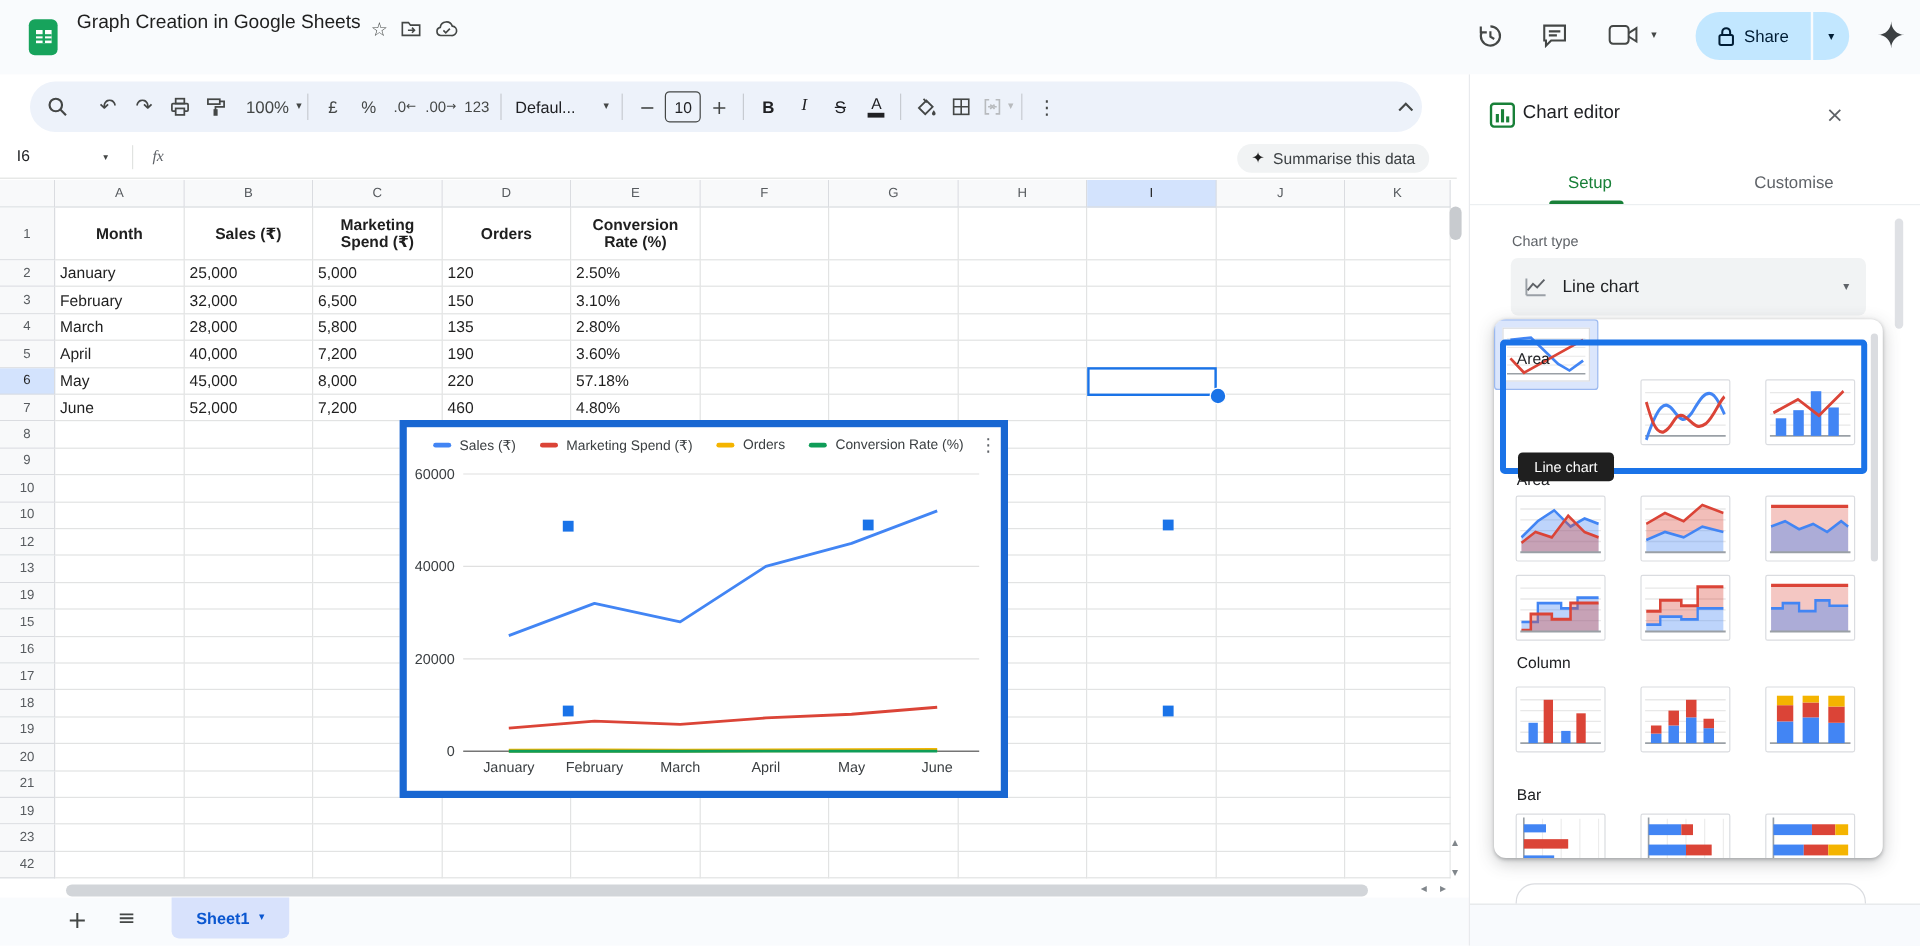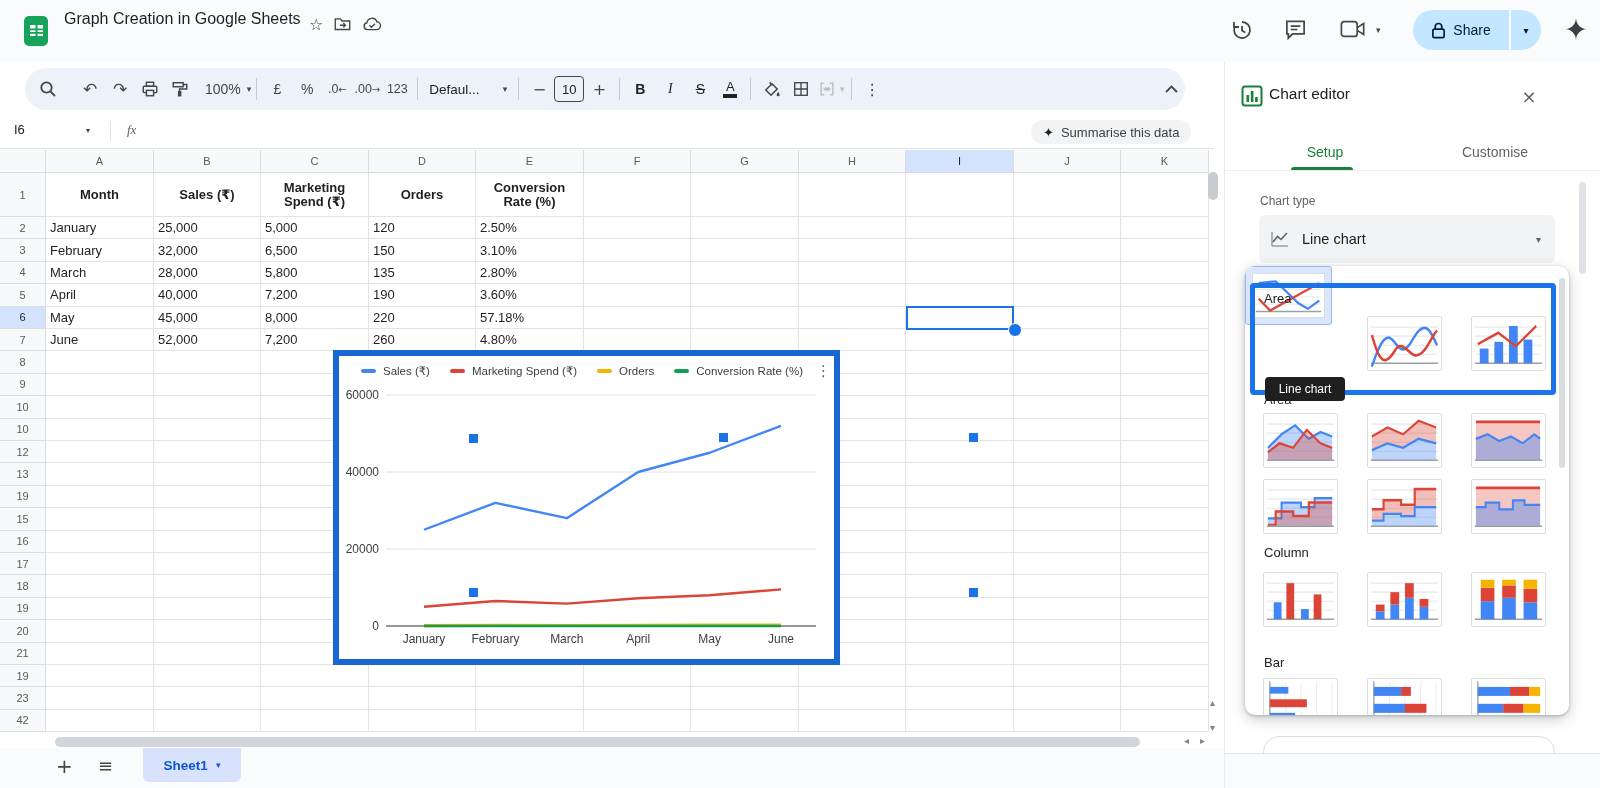--- a/index.html
+++ b/index.html
@@ -331,21 +331,21 @@
     <div class="cell data" style="position: absolute; left: 584px; top: 156.6px; width: 107px; height: 22.4px;"></div>
     <div class="cell data" style="position: absolute; left: 691px; top: 156.6px; width: 108px; height: 22.4px;"></div>
     <div class="cell data" style="position: absolute; left: 799px; top: 156.6px; width: 107px; height: 22.4px;"></div>
     <div class="cell data" style="position: absolute; left: 906px; top: 156.6px; width: 108px; height: 22.4px;"></div>
     <div class="cell data" style="position: absolute; left: 1014px; top: 156.6px; width: 107px; height: 22.4px;"></div>
     <div class="cell data" style="position: absolute; left: 1121px; top: 156.6px; width: 88px; height: 22.4px;"></div>
     <div class="rowhead" style="position: absolute; left: 0px; top: 179px; width: 46px; height: 22.4px;">7</div>
     <div class="cell data" style="position: absolute; left: 46px; top: 179px; width: 108px; height: 22.4px;">June</div>
     <div class="cell data" style="position: absolute; left: 154px; top: 179px; width: 107px; height: 22.4px;">52,000</div>
     <div class="cell data" style="position: absolute; left: 261px; top: 179px; width: 108px; height: 22.4px;">7,200</div>
-    <div class="cell data" style="position: absolute; left: 369px; top: 179px; width: 107px; height: 22.4px;">260</div>
+    <div class="cell data" style="position: absolute; left: 369px; top: 179px; width: 107px; height: 22.4px;">460</div>
     <div class="cell data" style="position: absolute; left: 476px; top: 179px; width: 108px; height: 22.4px;">4.80%</div>
     <div class="cell data" style="position: absolute; left: 584px; top: 179px; width: 107px; height: 22.4px;"></div>
     <div class="cell data" style="position: absolute; left: 691px; top: 179px; width: 108px; height: 22.4px;"></div>
     <div class="cell data" style="position: absolute; left: 799px; top: 179px; width: 107px; height: 22.4px;"></div>
     <div class="cell data" style="position: absolute; left: 906px; top: 179px; width: 108px; height: 22.4px;"></div>
     <div class="cell data" style="position: absolute; left: 1014px; top: 179px; width: 107px; height: 22.4px;"></div>
     <div class="cell data" style="position: absolute; left: 1121px; top: 179px; width: 88px; height: 22.4px;"></div>
     <div class="rowhead" style="position: absolute; left: 0px; top: 201.4px; width: 46px; height: 22.4px;">8</div>
     <div class="cell data" style="position: absolute; left: 46px; top: 201.4px; width: 108px; height: 22.4px;"></div>
     <div class="cell data" style="position: absolute; left: 154px; top: 201.4px; width: 107px; height: 22.4px;"></div>

